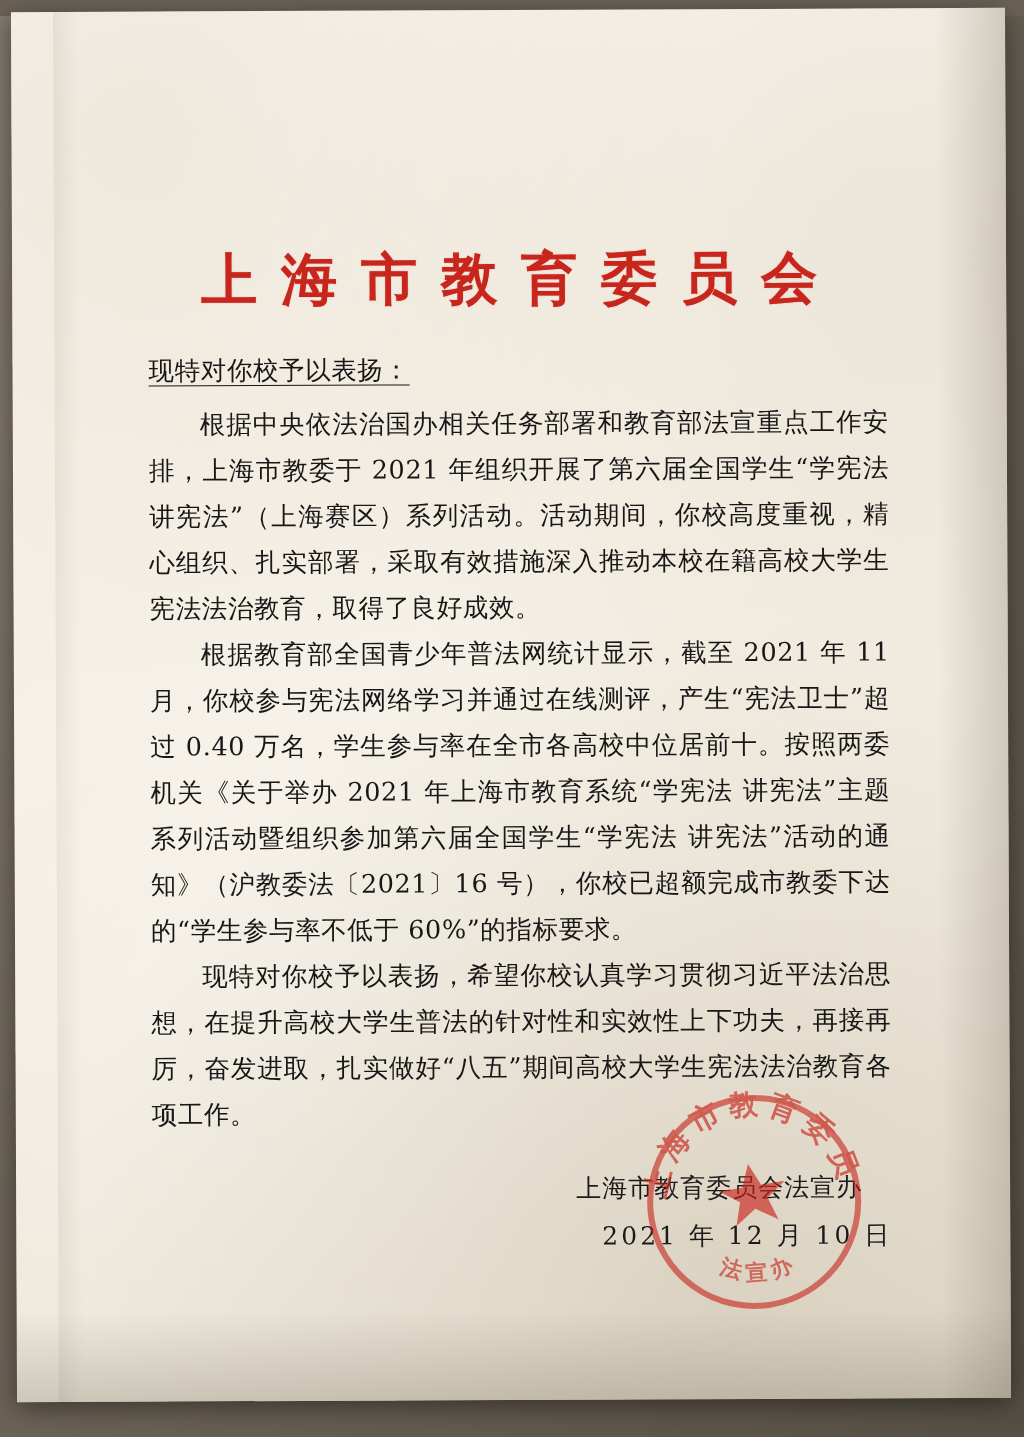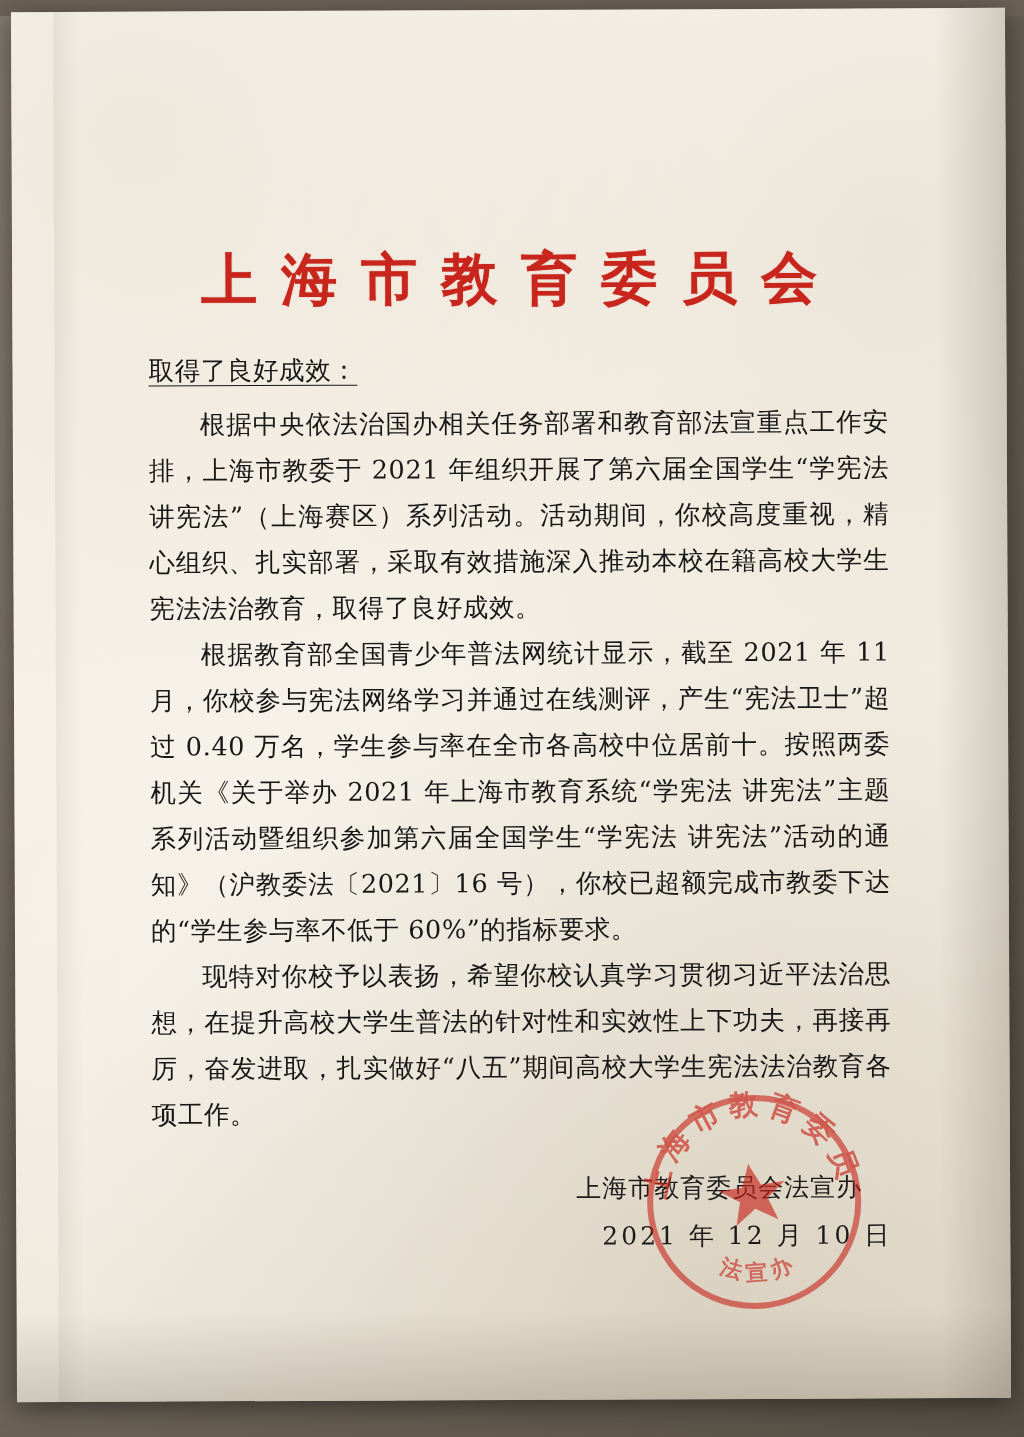--- a/index.html
+++ b/index.html
@@ -149,21 +149,21 @@
 
 <div id="page-photo">
 
   <div class="paper">
     <div class="fold"></div>
 
     <div class="letterhead">上海市教育委员会</div>
 
     <div class="doc-body">
 
-      <p class="addressee"><span>取得了良好成效</span><span class="colon">：</span></p>
+      <p class="addressee"><span>现特对你校予以表扬</span><span class="colon">：</span></p>
 
       <p class="para">根据中央依法治国办相关任务部署和教育部法宣重点工作安排，上海市教委于 2021 年组织开展了第六届全国学生“学宪法 讲宪法”（上海赛区）系列活动。活动期间，你校高度重视，精心组织、扎实部署，采取有效措施深入推动本校在籍高校大学生宪法法治教育，取得了良好成效。</p>
       <p class="para">根据教育部全国青少年普法网统计显示，截至 2021 年 11 月，你校参与宪法网络学习并通过在线测评，产生“宪法卫士”超过 0.40 万名，学生参与率在全市各高校中位居前十。按照两委机关《关于举办 2021 年上海市教育系统“学宪法 讲宪法”主题系列活动暨组织参加第六届全国学生“学宪法 讲宪法”活动的通知》（沪教委法〔2021〕16 号），你校已超额完成市教委下达的“学生参与率不低于 60%”的指标要求。</p>
       <p class="para">现特对你校予以表扬，希望你校认真学习贯彻习近平法治思想，在提升高校大学生普法的针对性和实效性上下功夫，再接再厉，奋发进取，扎实做好“八五”期间高校大学生宪法法治教育各项工作。</p>
 
     </div>
 
     <div class="signature">
       <div class="sign-org">上海市教育委员会法宣办</div>
       <div class="sign-date">2021 年 12 月 10 日</div>

